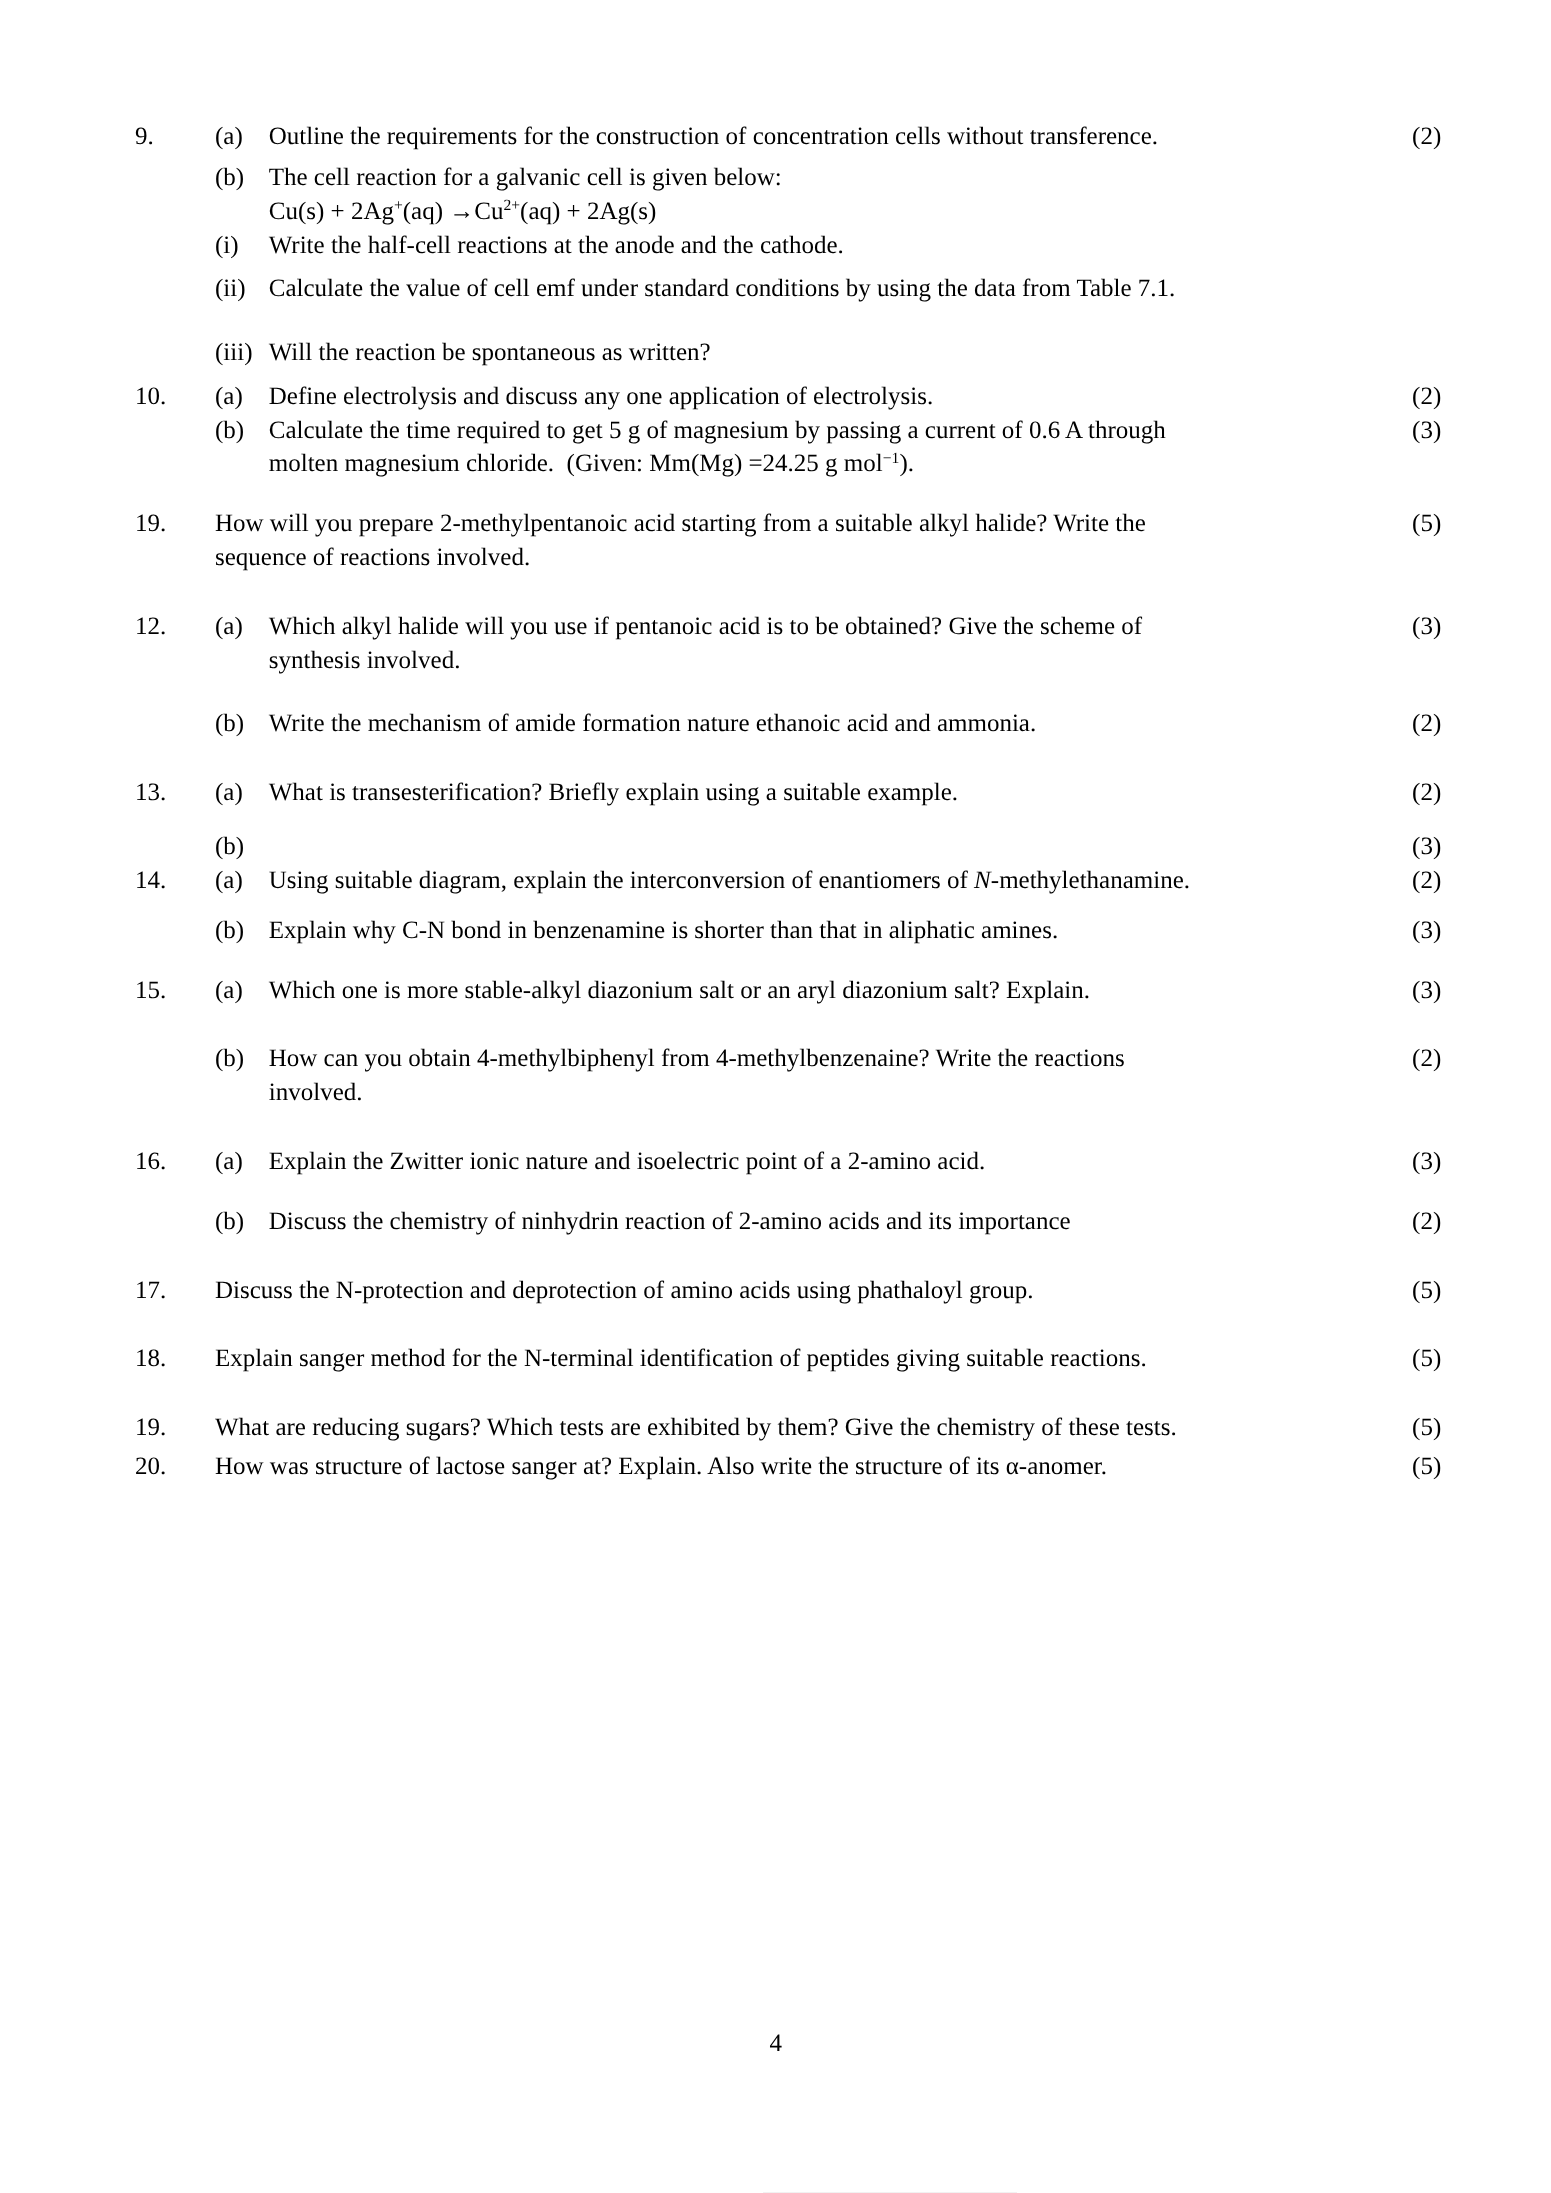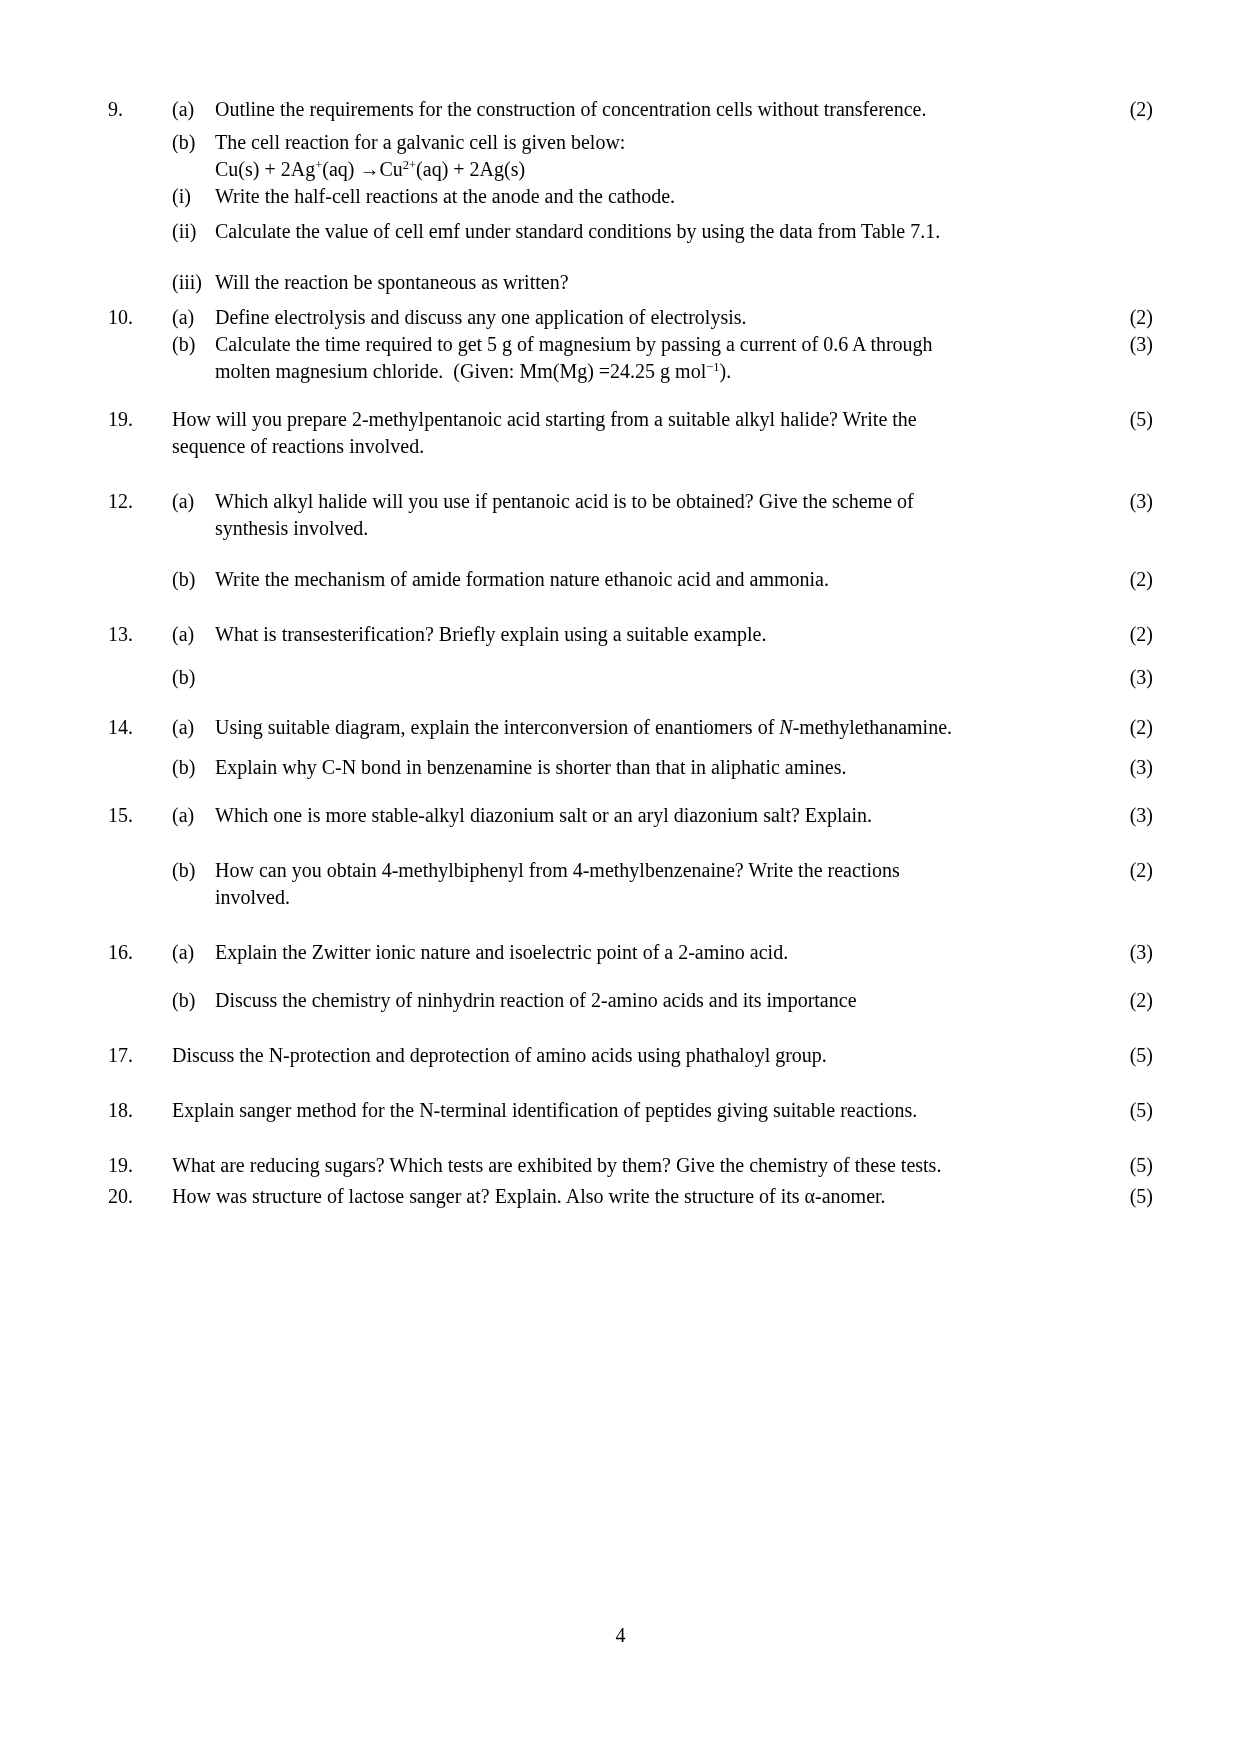--- a/index.html
+++ b/index.html
@@ -14,21 +14,21 @@
   .num{grid-column:1;white-space:nowrap;}
   .lbl{grid-column:2;white-space:nowrap;}
   .txt{grid-column:3;white-space:nowrap;overflow:visible;}
   .txt.wide{grid-column:2 / 4;}
   .marks{grid-column:4;text-align:right;white-space:nowrap;}
   sup{font-size:12.5px;line-height:0;vertical-align:baseline;position:relative;top:-7px;}
   .it{font-style:italic;}
   .pageno{position:absolute;left:0;right:0;top:1622px;text-align:center;}
   .mt6{margin-top:6px}.mt8{margin-top:8px}.mt9{margin-top:24px}.mt13{margin-top:13px}
   .mt16{margin-top:16px}.mt18{margin-top:28px}.mt20{margin-top:4px}.mt21{margin-top:21px}
-  .mt23{margin-top:23px}.mt24{margin-top:24px}
+  .mt23{}.mt24{margin-top:24px}
 </style>
 </head>
 <body>
 
 <div class="page">
 
   <div class="row">
     <span class="num">9.</span>
     <span class="lbl">(a)</span>
     <span class="txt">Outline the requirements for the construction of concentration cells without transference.</span>

